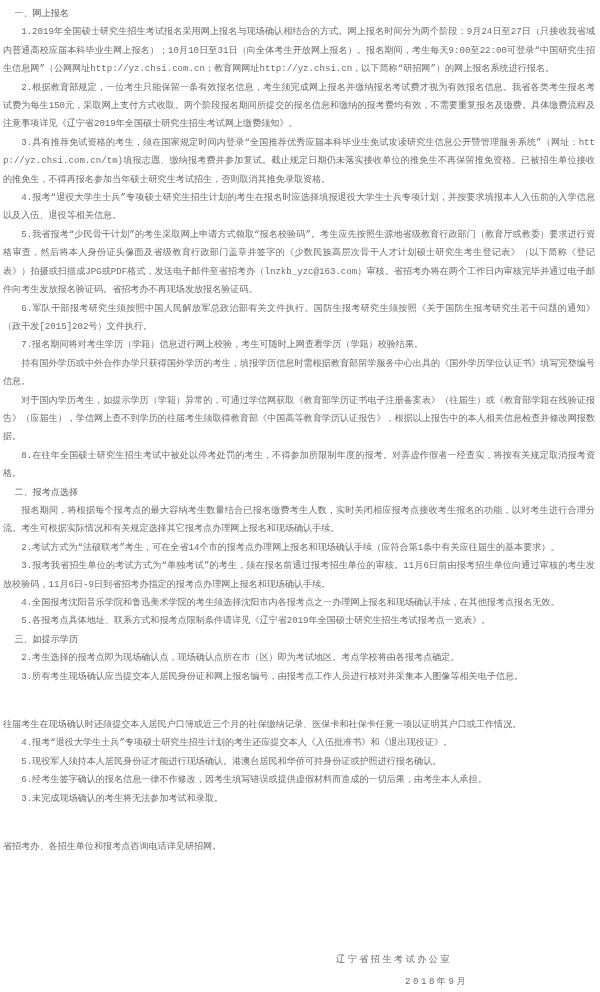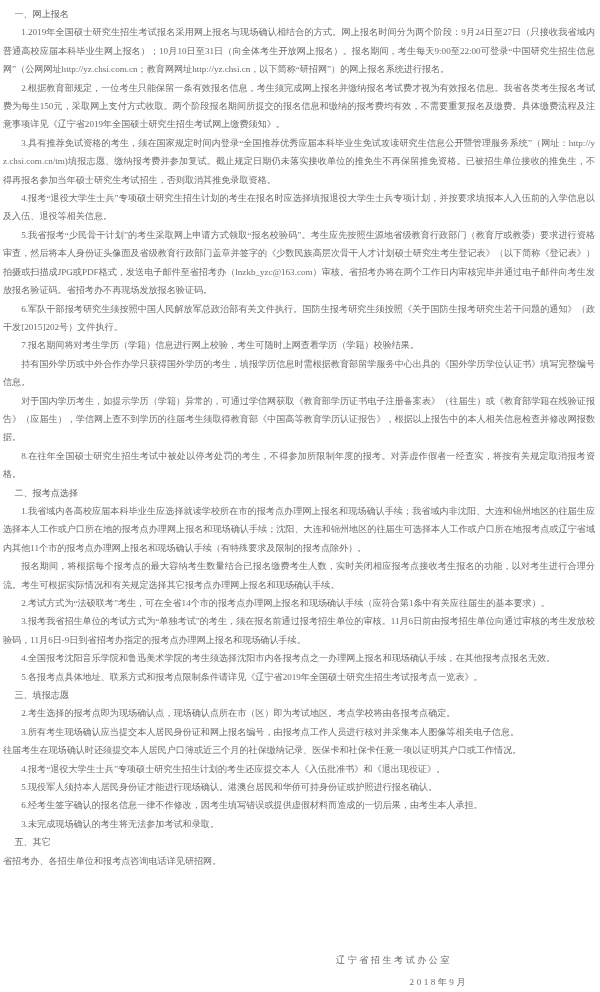--- a/index.html
+++ b/index.html
@@ -4,37 +4,37 @@
 <style>
   html, body { margin: 0; padding: 0; background: #ffffff; }
   .page {
     position: relative;
     width: 600px;
     height: 992px;
     background: #ffffff;
     box-sizing: border-box;
     padding: 5px 5px 0 3px;
     overflow: hidden;
-    font-family: Liberation Serif, serif;
+    font-family: Liberation Mono, monospace;
     color: #6b6b6b;
     font-size: 9.1px;
     line-height: 18.4px;
   }
   .page p {
     margin: 0;
     text-indent: 2em;
     text-align: justify;
     word-break: break-all;
   }
   .page p.heading {
     text-indent: 1.25em;
     text-align: left;
     color: #626262;
   }
-  .page p.noindent { text-indent: 0; }
+  .page p.noindent { text-indent: 0; margin-top: 30px; }
   .sig-office {
     position: absolute;
     top: 951px;
     right: 148px;
     letter-spacing: 2.5px;
     color: #6b6b6b;
     white-space: nowrap;
   }
   .sig-date {
     position: absolute;
@@ -59,41 +59,39 @@
     <p>5.我省报考“少民骨干计划”的考生采取网上申请方式领取“报名校验码”。考生应先按照生源地省级教育行政部门（教育厅或教委）要求进行资格审查，然后将本人身份证头像面及省级教育行政部门盖章并签字的《少数民族高层次骨干人才计划硕士研究生考生登记表》（以下简称《登记表》）拍摄或扫描成JPG或PDF格式，发送电子邮件至省招考办（lnzkb_yzc@163.com）审核。省招考办将在两个工作日内审核完毕并通过电子邮件向考生发放报名验证码。省招考办不再现场发放报名验证码。</p>
     <p>6.军队干部报考研究生须按照中国人民解放军总政治部有关文件执行。国防生报考研究生须按照《关于国防生报考研究生若干问题的通知》（政干发[2015]202号）文件执行。</p>
     <p>7.报名期间将对考生学历（学籍）信息进行网上校验，考生可随时上网查看学历（学籍）校验结果。</p>
     <p>持有国外学历或中外合作办学只获得国外学历的考生，填报学历信息时需根据教育部留学服务中心出具的《国外学历学位认证书》填写完整编号信息。</p>
     <p>对于国内学历考生，如提示学历（学籍）异常的，可通过学信网获取《教育部学历证书电子注册备案表》（往届生）或《教育部学籍在线验证报告》（应届生），学信网上查不到学历的往届考生须取得教育部《中国高等教育学历认证报告》，根据以上报告中的本人相关信息检查并修改网报数据。</p>
     <p>8.在往年全国硕士研究生招生考试中被处以停考处罚的考生，不得参加所限制年度的报考。对弄虚作假者一经查实，将按有关规定取消报考资格。</p>
   </section>
 
   <section>
     <p class="heading">二、报考点选择</p>
-    <p>1.我省域内各高校应届本科毕业生应选择就读学校所在市的报考点办理网上报名和现场确认手续；我省域内非沈阳、大连和锦州地区的往届生应选择本人工作或户口所在地的报考点办理网上报名和现场确认手续；沈阳、大连和锦州地区的往届生可选择本人工作或户口所在地报考点或辽宁省域内其他11个市的报考点办理网上报名和现场确认手续（有特殊要求及限制的报考点除外）。</p>
     <p>报名期间，将根据每个报考点的最大容纳考生数量结合已报名缴费考生人数，实时关闭相应报考点接收考生报名的功能，以对考生进行合理分流。考生可根据实际情况和有关规定选择其它报考点办理网上报名和现场确认手续。</p>
     <p>2.考试方式为“法硕联考”考生，可在全省14个市的报考点办理网上报名和现场确认手续（应符合第1条中有关应往届生的基本要求）。</p>
     <p>3.报考我省招生单位的考试方式为“单独考试”的考生，须在报名前通过报考招生单位的审核。11月6日前由报考招生单位向通过审核的考生发放校验码，11月6日-9日到省招考办指定的报考点办理网上报名和现场确认手续。</p>
     <p>4.全国报考沈阳音乐学院和鲁迅美术学院的考生须选择沈阳市内各报考点之一办理网上报名和现场确认手续，在其他报考点报名无效。</p>
     <p>5.各报考点具体地址、联系方式和报考点限制条件请详见《辽宁省2019年全国硕士研究生招生考试报考点一览表》。</p>
   </section>
 
   <section>
-    <p class="heading">三、填报志愿</p>
+    <p class="heading">三、如提示学历</p>
     <p>2.考生选择的报考点即为现场确认点，现场确认点所在市（区）即为考试地区。考点学校将由各报考点确定。</p>
     <p>3.所有考生现场确认应当提交本人居民身份证和网上报名编号，由报考点工作人员进行核对并采集本人图像等相关电子信息。</p>
     <p class="noindent">往届考生在现场确认时还须提交本人居民户口簿或近三个月的社保缴纳记录、医保卡和社保卡任意一项以证明其户口或工作情况。</p>
     <p>4.报考“退役大学生士兵”专项硕士研究生招生计划的考生还应提交本人《入伍批准书》和《退出现役证》。</p>
     <p>5.现役军人须持本人居民身份证才能进行现场确认。港澳台居民和华侨可持身份证或护照进行报名确认。</p>
     <p>6.经考生签字确认的报名信息一律不作修改，因考生填写错误或提供虚假材料而造成的一切后果，由考生本人承担。</p>
     <p>3.未完成现场确认的考生将无法参加考试和录取。</p>
   </section>
 
 
   <section>
-    <p class="heading">五、其它</p>
     <p class="noindent">省招考办、各招生单位和报考点咨询电话详见研招网。</p>
   </section>
 
   <div class="sig-office">辽宁省招生考试办公室</div>
   <div class="sig-date">2018年9月</div>
 
 </div>
 
 </body></html>

